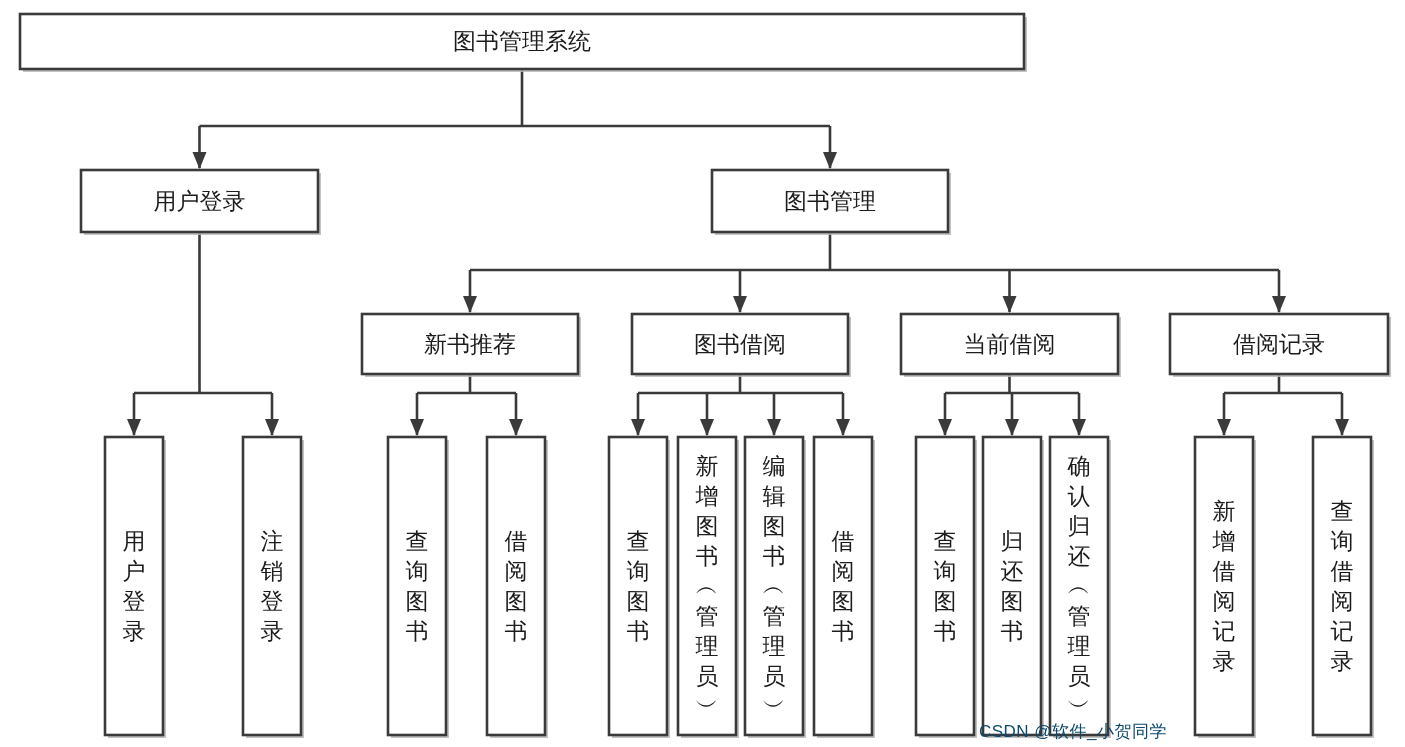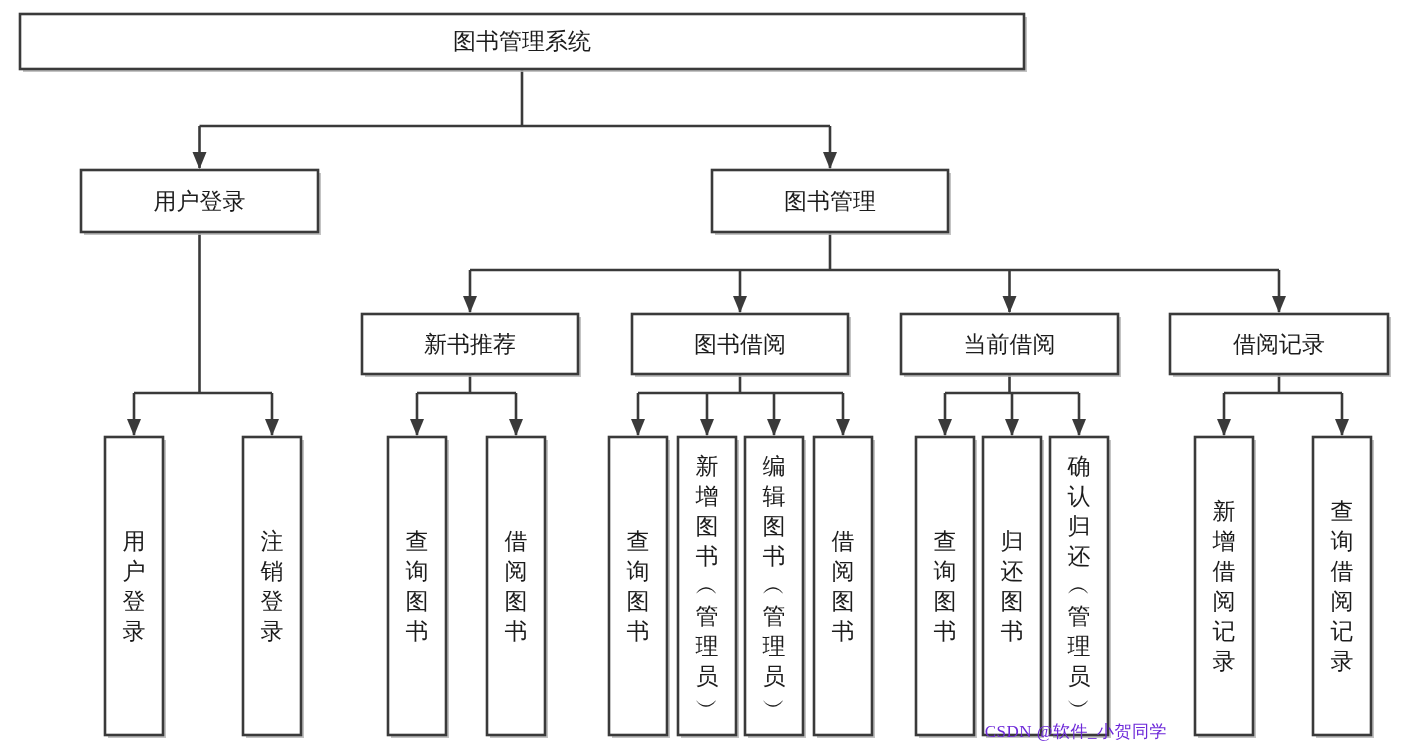--- a/index.html
+++ b/index.html
@@ -60,23 +60,23 @@
     font-family: "DejaVu Sans", "Liberation Sans", sans-serif;
     font-size: 23px;
     fill: #1c1c1c;
     text-anchor: middle;
     white-space: pre;
   }
   .watermark {
     position: absolute;
     right: 14px;
     bottom: 4px;
-    font-family: Liberation Serif, serif;
+    font-family: Liberation Sans, sans-serif;
     font-size: 17px;
-    color: #6d28d9;
+    color: #0c4a6e;
     letter-spacing: 0.5px;
     user-select: none;
     white-space: nowrap;
   }
 </style>
 </head>
 <body>
 
 <div id="diagram-root">
   <svg id="flow" viewBox="0 0 1405 747">

